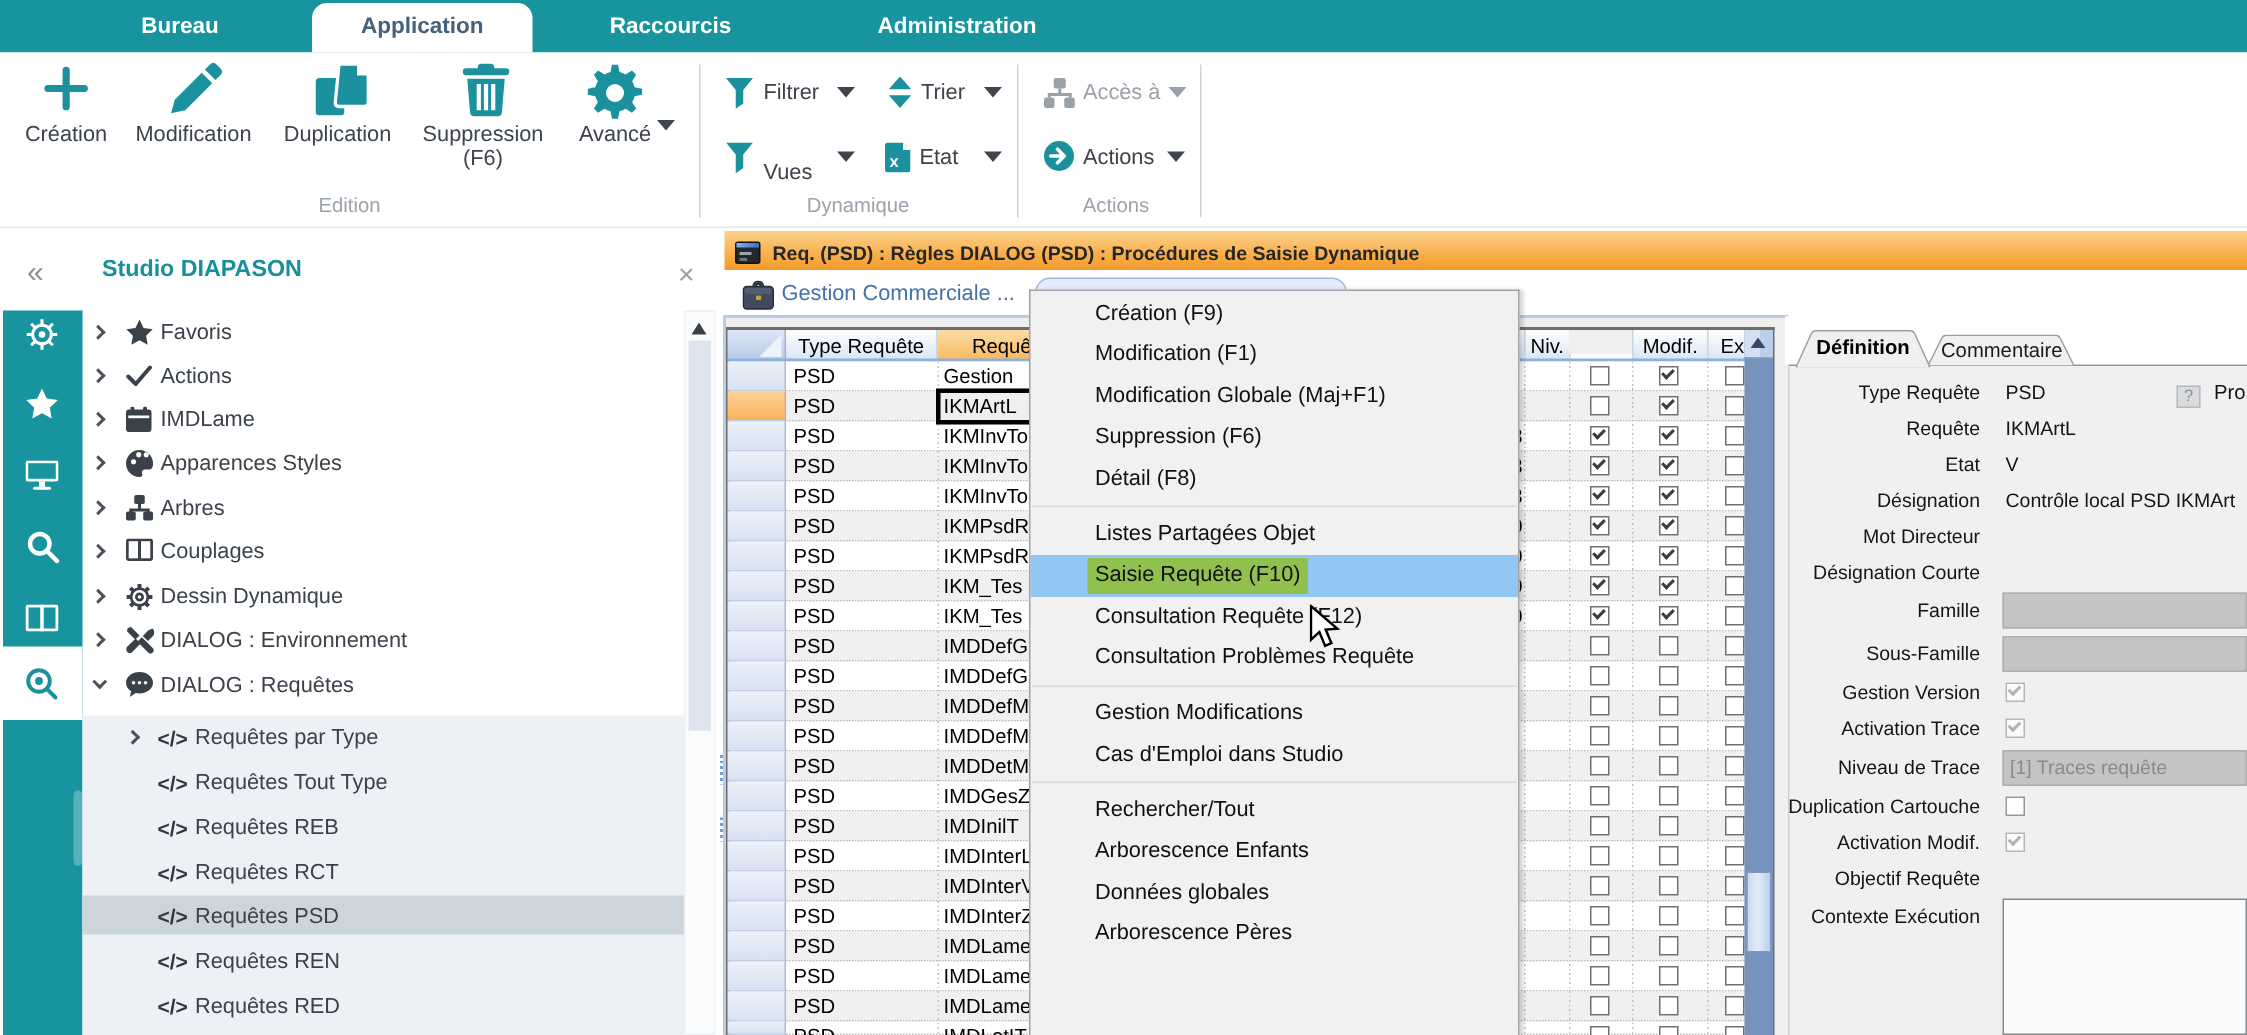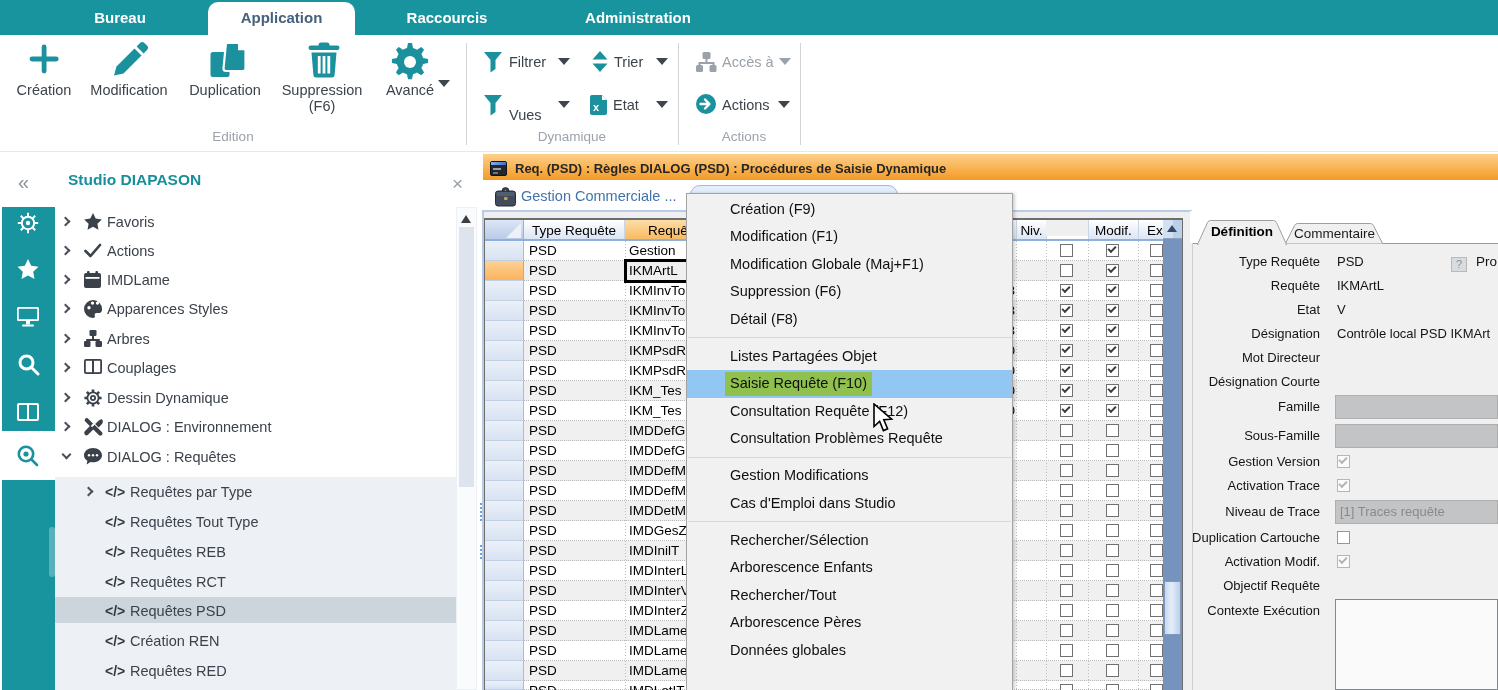--- a/index.html
+++ b/index.html
@@ -268,21 +268,21 @@
 <div class="treelabel" style="left:130px; top:484px;">Requêtes par Type</div>
 <div class="codeicon" style="left:105px; top:514px;">&lt;/&gt;</div>
 <div class="treelabel" style="left:130px; top:514px;">Requêtes Tout Type</div>
 <div class="codeicon" style="left:105px; top:544px;">&lt;/&gt;</div>
 <div class="treelabel" style="left:130px; top:544px;">Requêtes REB</div>
 <div class="codeicon" style="left:105px; top:574px;">&lt;/&gt;</div>
 <div class="treelabel" style="left:130px; top:574px;">Requêtes RCT</div>
 <div class="codeicon" style="left:105px; top:603px;">&lt;/&gt;</div>
 <div class="treelabel" style="left:130px; top:603px;">Requêtes PSD</div>
 <div class="codeicon" style="left:105px; top:633px;">&lt;/&gt;</div>
-<div class="treelabel" style="left:130px; top:633px;">Création REN</div>
+<div class="treelabel" style="left:130px; top:633px;">Requêtes REN</div>
 <div class="codeicon" style="left:105px; top:663px;">&lt;/&gt;</div>
 <div class="treelabel" style="left:130px; top:663px;">Requêtes RED</div>
 <div style="position:absolute; left:456px; top:207px; width:21px; height:483px; background:#fafbfc; border:1px solid #eef1f3;">
 <div style="position:absolute; left:4px; top:7px; width:0; height:0; border-left:5.5px solid transparent; border-right:5.5px solid transparent; border-bottom:8px solid #3a3f46;"></div>
 <div style="position:absolute; left:2px; top:19px; width:15px; height:260px; background:#dde4ee;"></div>
 </div>
 <div style="position:absolute; left:480px; top:503px; width:2px; height:20px; background:repeating-linear-gradient(#6f9fdc 0 2px, transparent 2px 4px);"></div>
 <div style="position:absolute; left:480px; top:545px; width:2px; height:16px; background:repeating-linear-gradient(#6f9fdc 0 2px, transparent 2px 4px);"></div>
 <div style="position:absolute; left:1187px; top:533px; width:2px; height:26px; background:repeating-linear-gradient(#6f9fdc 0 2px, transparent 2px 4px);"></div>
 <div style="position:absolute; left:483px; top:154px; width:1015px; height:26px; background:linear-gradient(#fdd08c,#f8a93f 72%,#f19a2d);"></div>
@@ -589,21 +589,20 @@
 <div class="mi">Détail (F8)</div>
 <div class="msep"></div>
 <div class="mi">Listes Partagées Objet</div>
 <div class="mi" style="background:#93c7f3; padding-left:0;"><span style="display:inline-block; margin-left:38px; padding:0 5px; background:#90c04e; height:23.5px; line-height:23.5px; margin-top:2px;">Saisie Requête (F10)</span></div>
 <div class="mi">Consultation Requête (F12)</div>
 <div class="mi">Consultation Problèmes Requête</div>
 <div class="msep"></div>
 <div class="mi">Gestion Modifications</div>
 <div class="mi">Cas d'Emploi dans Studio</div>
 <div class="msep"></div>
-<div class="mi">Rechercher/Sélection</div>
+<div class="mi">Rechercher/Tout</div>
 <div class="mi">Arborescence Enfants</div>
-<div class="mi">Rechercher/Tout</div>
+<div class="mi">Données globales</div>
 <div class="mi">Arborescence Pères</div>
-<div class="mi">Données globales</div>
 </div>
 <svg style="position:absolute; left:873px; top:403px;" width="22" height="34" viewBox="0 0 22 34">
     <path d="M1 1 L1 23.5 L6.6 18.3 L10.4 27.6 L14.6 25.8 L10.8 16.7 L18.6 16.2 Z" fill="#fff" stroke="#000" stroke-width="1.6"></path>
   </svg>
 
 </body></html>

